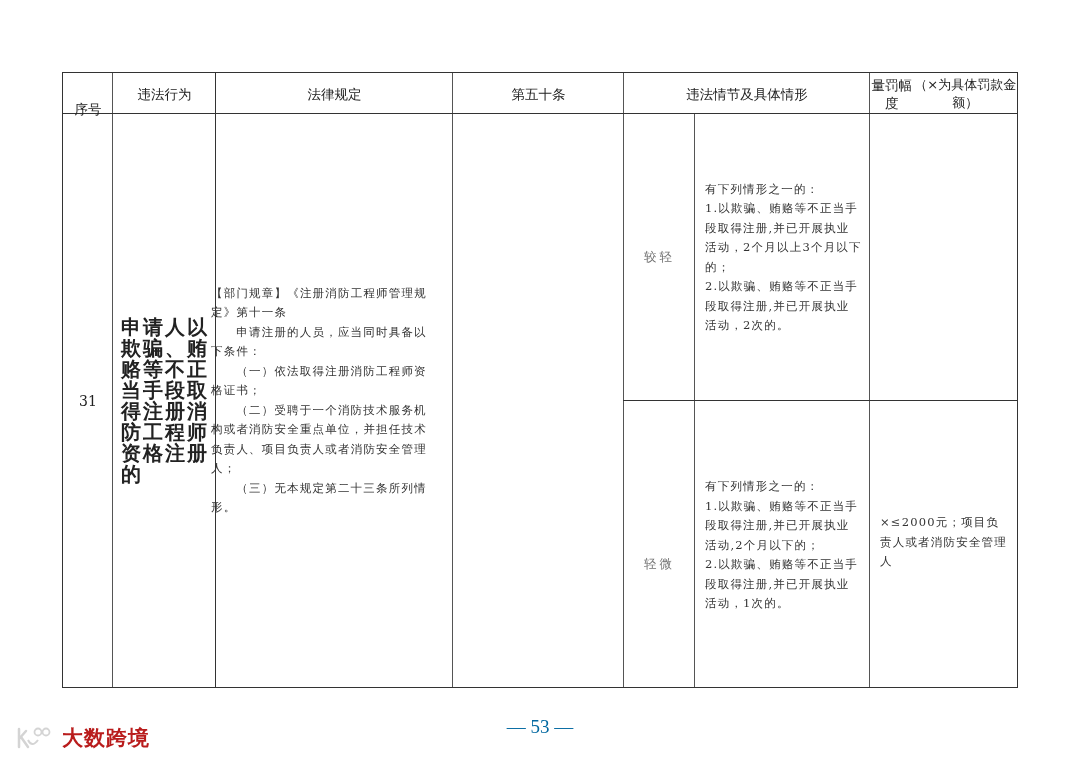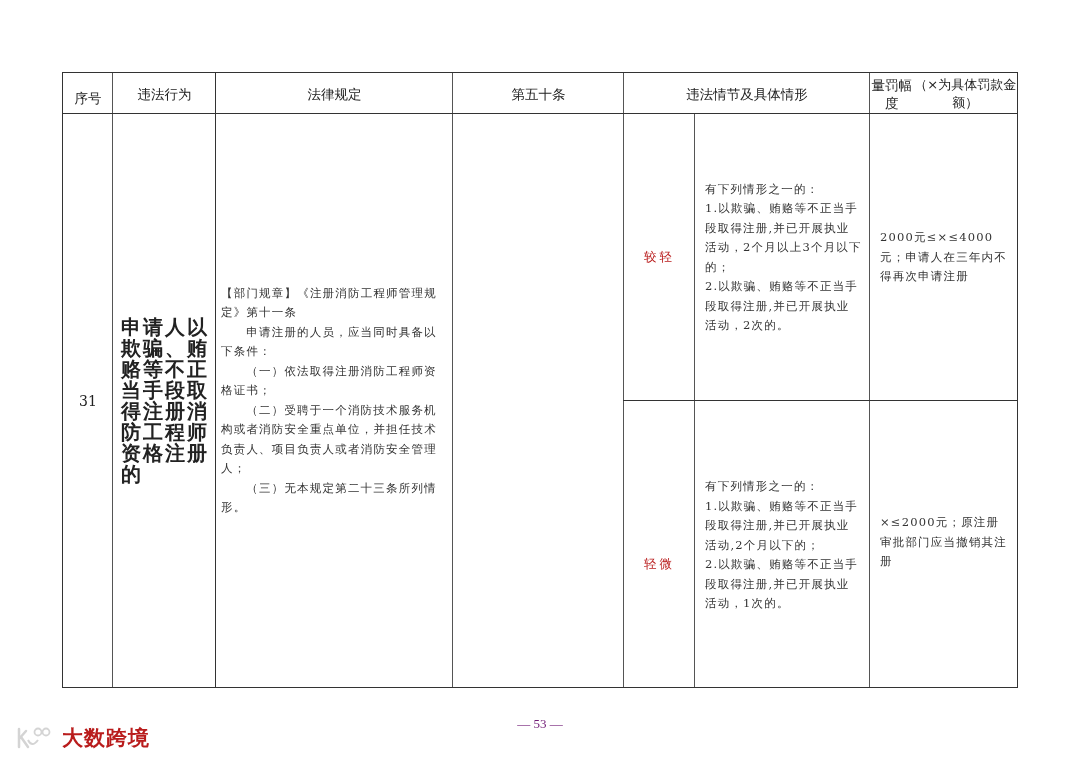--- a/index.html
+++ b/index.html
@@ -50,27 +50,27 @@
       line-height: 19.5px;
       letter-spacing: 1.2px;
       color: #333;
       padding: 0 8px 0 10px;
       display: flex; align-items: center;
     }
     .body-text p { margin: 0; }
     .indent { text-indent: 2.2em; }
     .level {
       display: flex; align-items: center; justify-content: center;
-      font-size: 12.5px; letter-spacing: 3px; color: #b91c1c;
+      font-size: 12.5px; letter-spacing: 3px; color: #737373;
     }
     .footer-page {
       position: absolute; left: 0; right: 0; top: 716px;
       text-align: center;
       font-family: "Liberation Serif", "DejaVu Serif", serif;
-      font-size: 13px; color: #701a75;
+      font-size: 19px; color: #0369a1;
     }
     .watermark {
       position: absolute; left: 16px; top: 724px;
       display: flex; align-items: center;
       color: #b91c1c;
       font-family: "DejaVu Sans", "Liberation Sans", sans-serif;
       font-size: 21px; font-weight: bold;
       letter-spacing: 1px;
     }
     .watermark svg { margin-right: 6px; }
@@ -84,67 +84,64 @@
   <div class="vline" style="left:152px; border-left-color:#333;"></div>
   <div class="vline" style="left:389px;"></div>
   <div class="vline" style="left:560px;"></div>
   <div class="vline" style="left:631px; top:41px;"></div>
   <div class="vline" style="left:806px;"></div>
 
   <div class="hline" style="left:0; right:0; top:40px;"></div>
 
   <div class="hline" style="left:560px; right:0; top:327px;"></div>
 
-  <div class="cell hdr" style="left:0; top:4px; width:50px; height:41px;">序号</div>
+  <div class="cell hdr" style="left:0; top:15px; width:50px; height:41px;">序号</div>
   <div class="cell hdr" style="left:50px; top:0; width:103px; height:41px;">违法行为</div>
   <div class="cell hdr" style="left:153px; top:0; width:237px; height:41px;">法律规定</div>
   <div class="cell hdr" style="left:390px; top:0; width:171px; height:41px;">第五十条</div>
   <div class="cell hdr" style="left:561px; top:0; width:246px; height:41px;">违法情节及具体情形</div>
   <div class="cell hdr" style="left:807px; top:0; width:147px; height:41px; flex-direction:row;">
     <span>量罚幅度</span>
     <span class="sub">（×为具体罚款金额）</span>
   </div>
 
   <div class="cell seq" style="left:0; top:41px; width:50px; height:573px;">31</div>
 
   <div class="cell behavior" style="left:50px; top:41px; width:103px; height:573px;">申请人以欺骗、贿赂等不正当手段取得注册消防工程师资格注册的</div>
 
-  <div class="cell body-text" style="left:148px; top:41px; width:237px; height:573px;">
+  <div class="cell body-text" style="left:138px; top:41px; width:237px; height:573px;">
     <div>
       <p>【部门规章】《注册消防工程师管理规定》第十一条</p>
       <p class="indent">申请注册的人员，应当同时具备以下条件：</p>
       <p class="indent">（一）依法取得注册消防工程师资格证书；</p>
       <p class="indent">（二）受聘于一个消防技术服务机构或者消防安全重点单位，并担任技术负责人、项目负责人或者消防安全管理人；</p>
       <p class="indent">（三）无本规定第二十三条所列情形。</p>
     </div>
   </div>
 
 
   <div class="cell level" style="left:561px; top:41px; width:71px; height:287px;">较轻</div>
   <div class="cell body-text" style="left:632px; top:41px; width:175px; height:287px;">
     <div>
       <p>有下列情形之一的：</p>
       <p>1.以欺骗、贿赂等不正当手段取得注册,并已开展执业活动，2个月以上3个月以下的；</p>
       <p>2.以欺骗、贿赂等不正当手段取得注册,并已开展执业活动，2次的。</p>
     </div>
   </div>
-  <div class="cell body-text" style="left:807px; top:41px; width:147px; height:287px; align-items:flex-start; padding-top:114px;">
-    <p>2000元≤×≤4000元；申请人在三年内不得再次申请注册</p>
-  </div>
 
   <div class="cell level" style="left:561px; top:328px; width:71px; height:286px; padding-top:40px;">轻微</div>
   <div class="cell body-text" style="left:632px; top:328px; width:175px; height:286px; align-items:flex-start; padding-top:76px;">
     <div>
       <p>有下列情形之一的：</p>
       <p>1.以欺骗、贿赂等不正当手段取得注册,并已开展执业活动,2个月以下的；</p>
       <p>2.以欺骗、贿赂等不正当手段取得注册,并已开展执业活动，1次的。</p>
     </div>
   </div>
   <div class="cell body-text" style="left:807px; top:328px; width:147px; height:286px; align-items:flex-start; padding-top:112px;">
-    <p>×≤2000元；原注册审批部门应当撤销其注册</p>
+    <p>×≤2000元；项目负责人或者消防安全管理人</p>
   </div>
 </div>
 
 <div class="footer-page">— 53 —</div>
 
 <div class="watermark">
   <svg width="40" height="24" viewBox="0 0 40 24">
     <path d="M3 3 L3 21 M3 13 L10 5 M5 11 L12 21" stroke="#d4d4d4" stroke-width="2.5" fill="none" stroke-linecap="round"></path>
     <path d="M12 14 q4 8 10 0" stroke="#d4d4d4" stroke-width="2" fill="none"></path>
     <circle cx="22" cy="6" r="3.5" stroke="#d4d4d4" stroke-width="1.8" fill="none"></circle>

